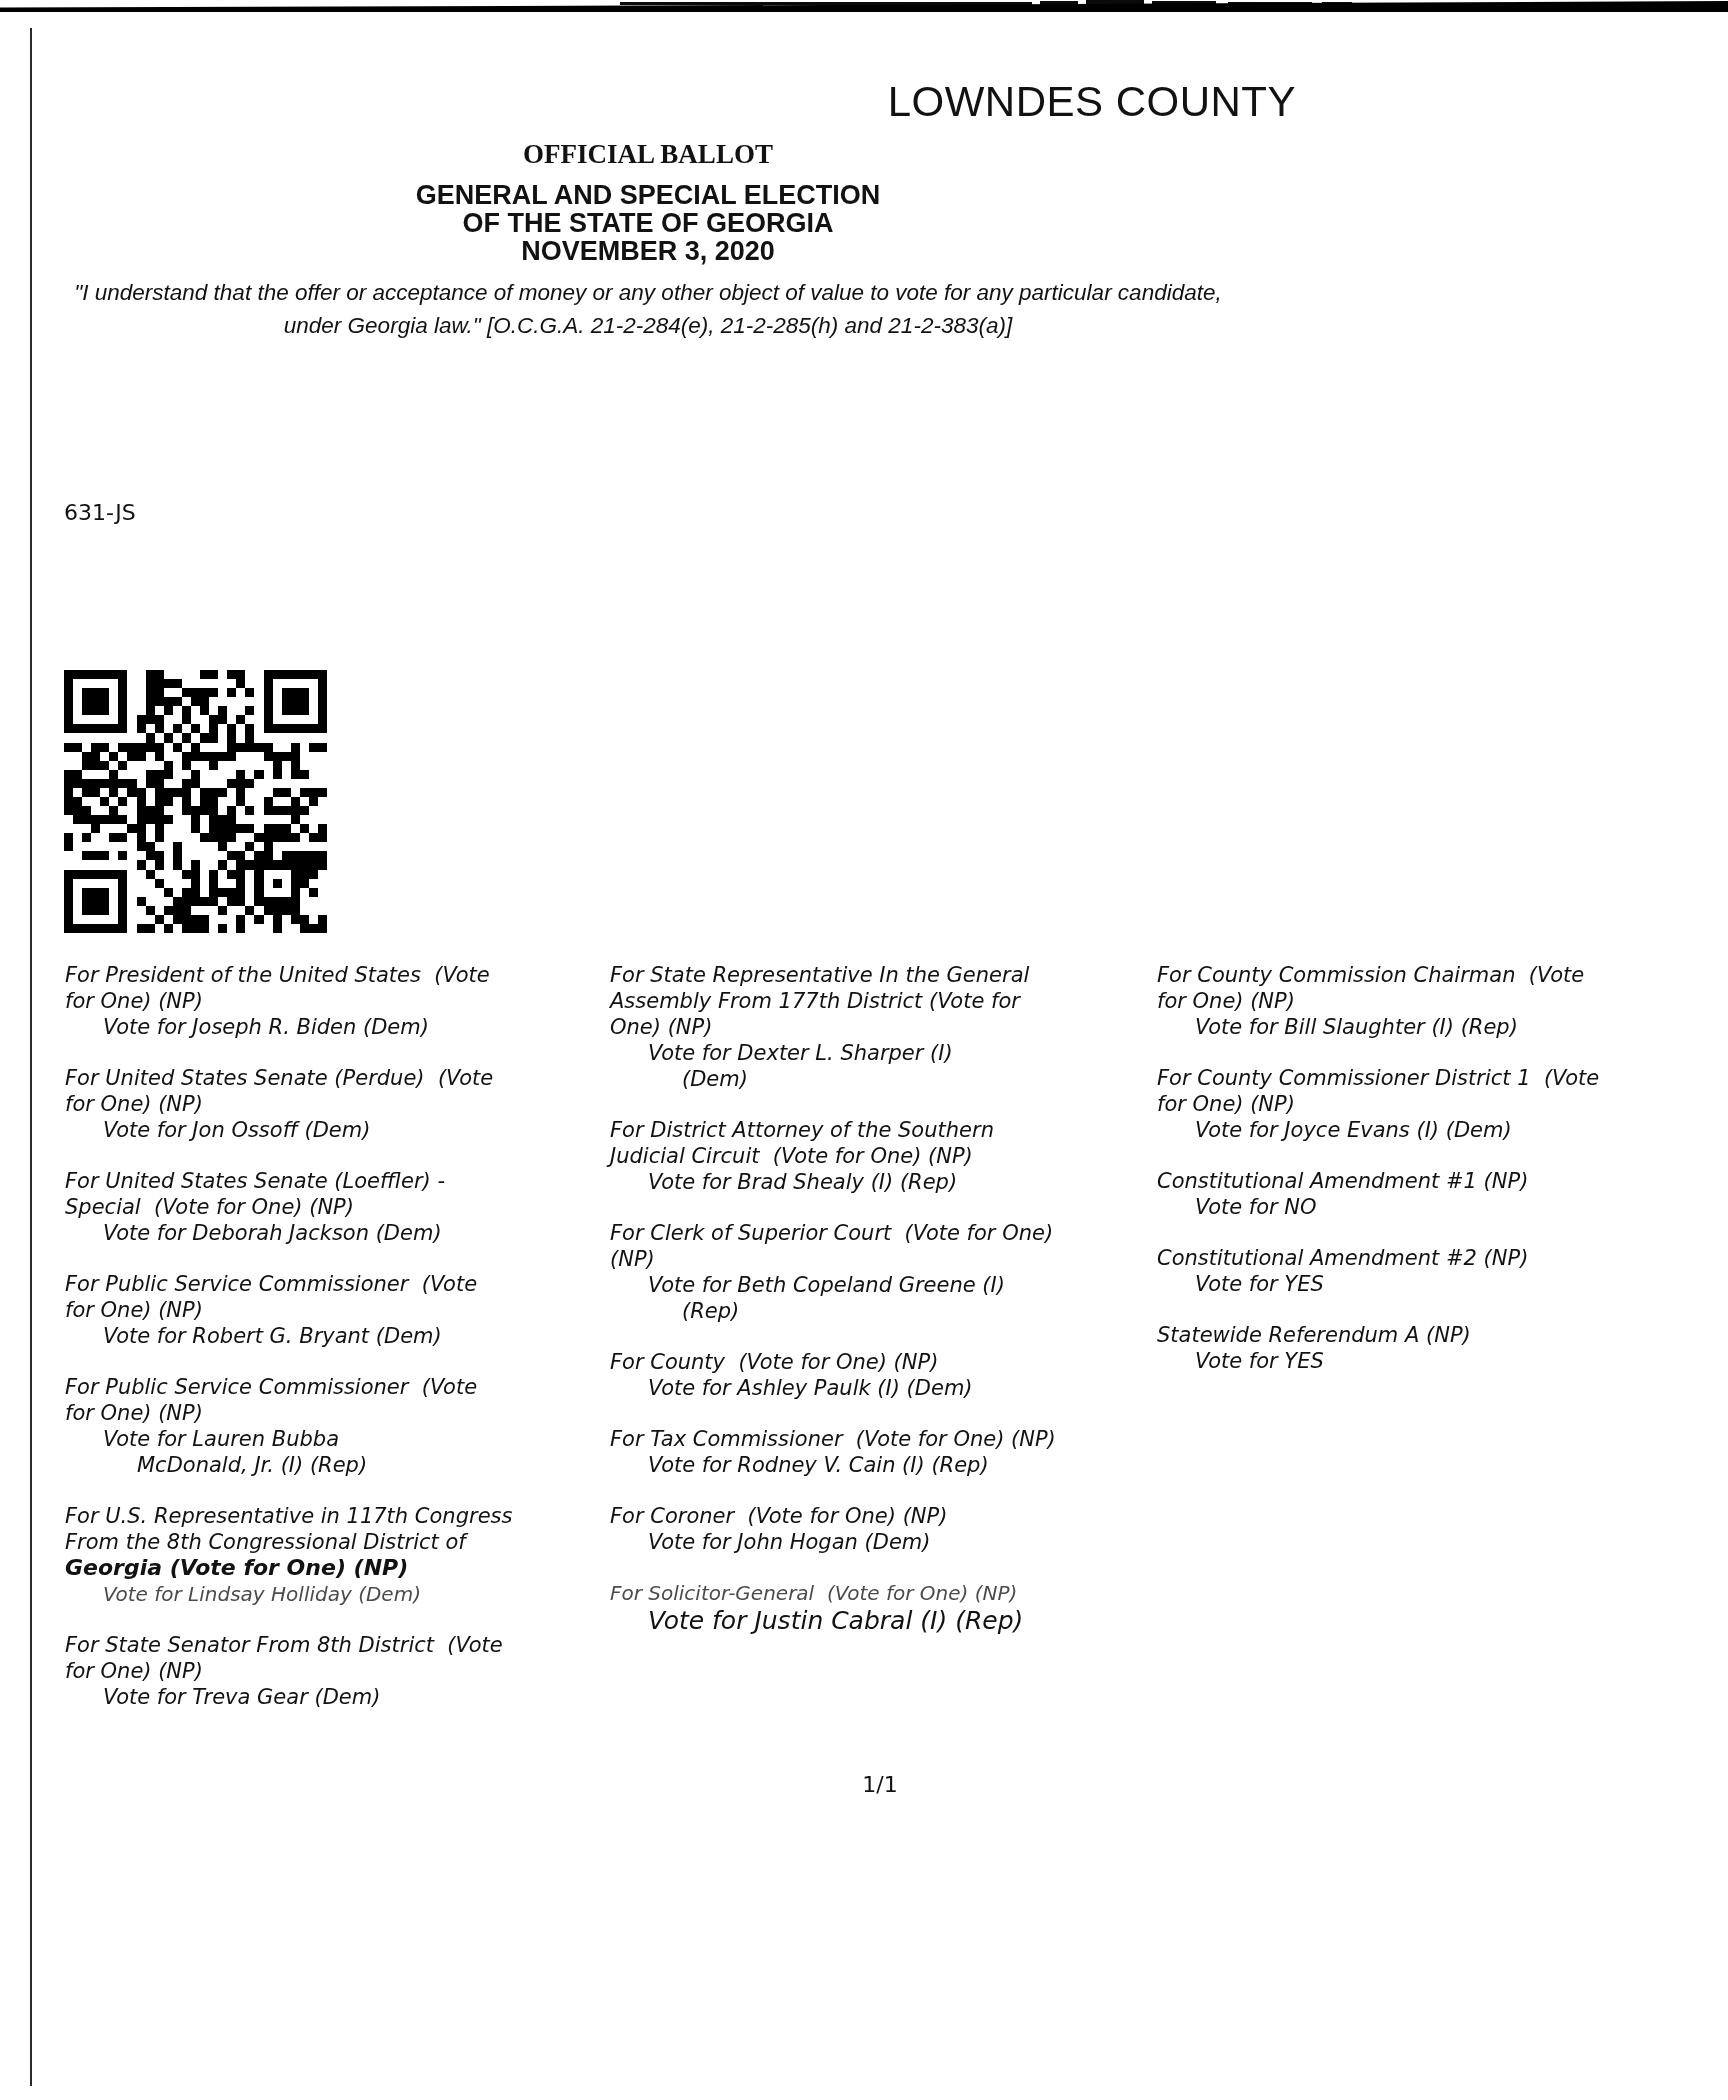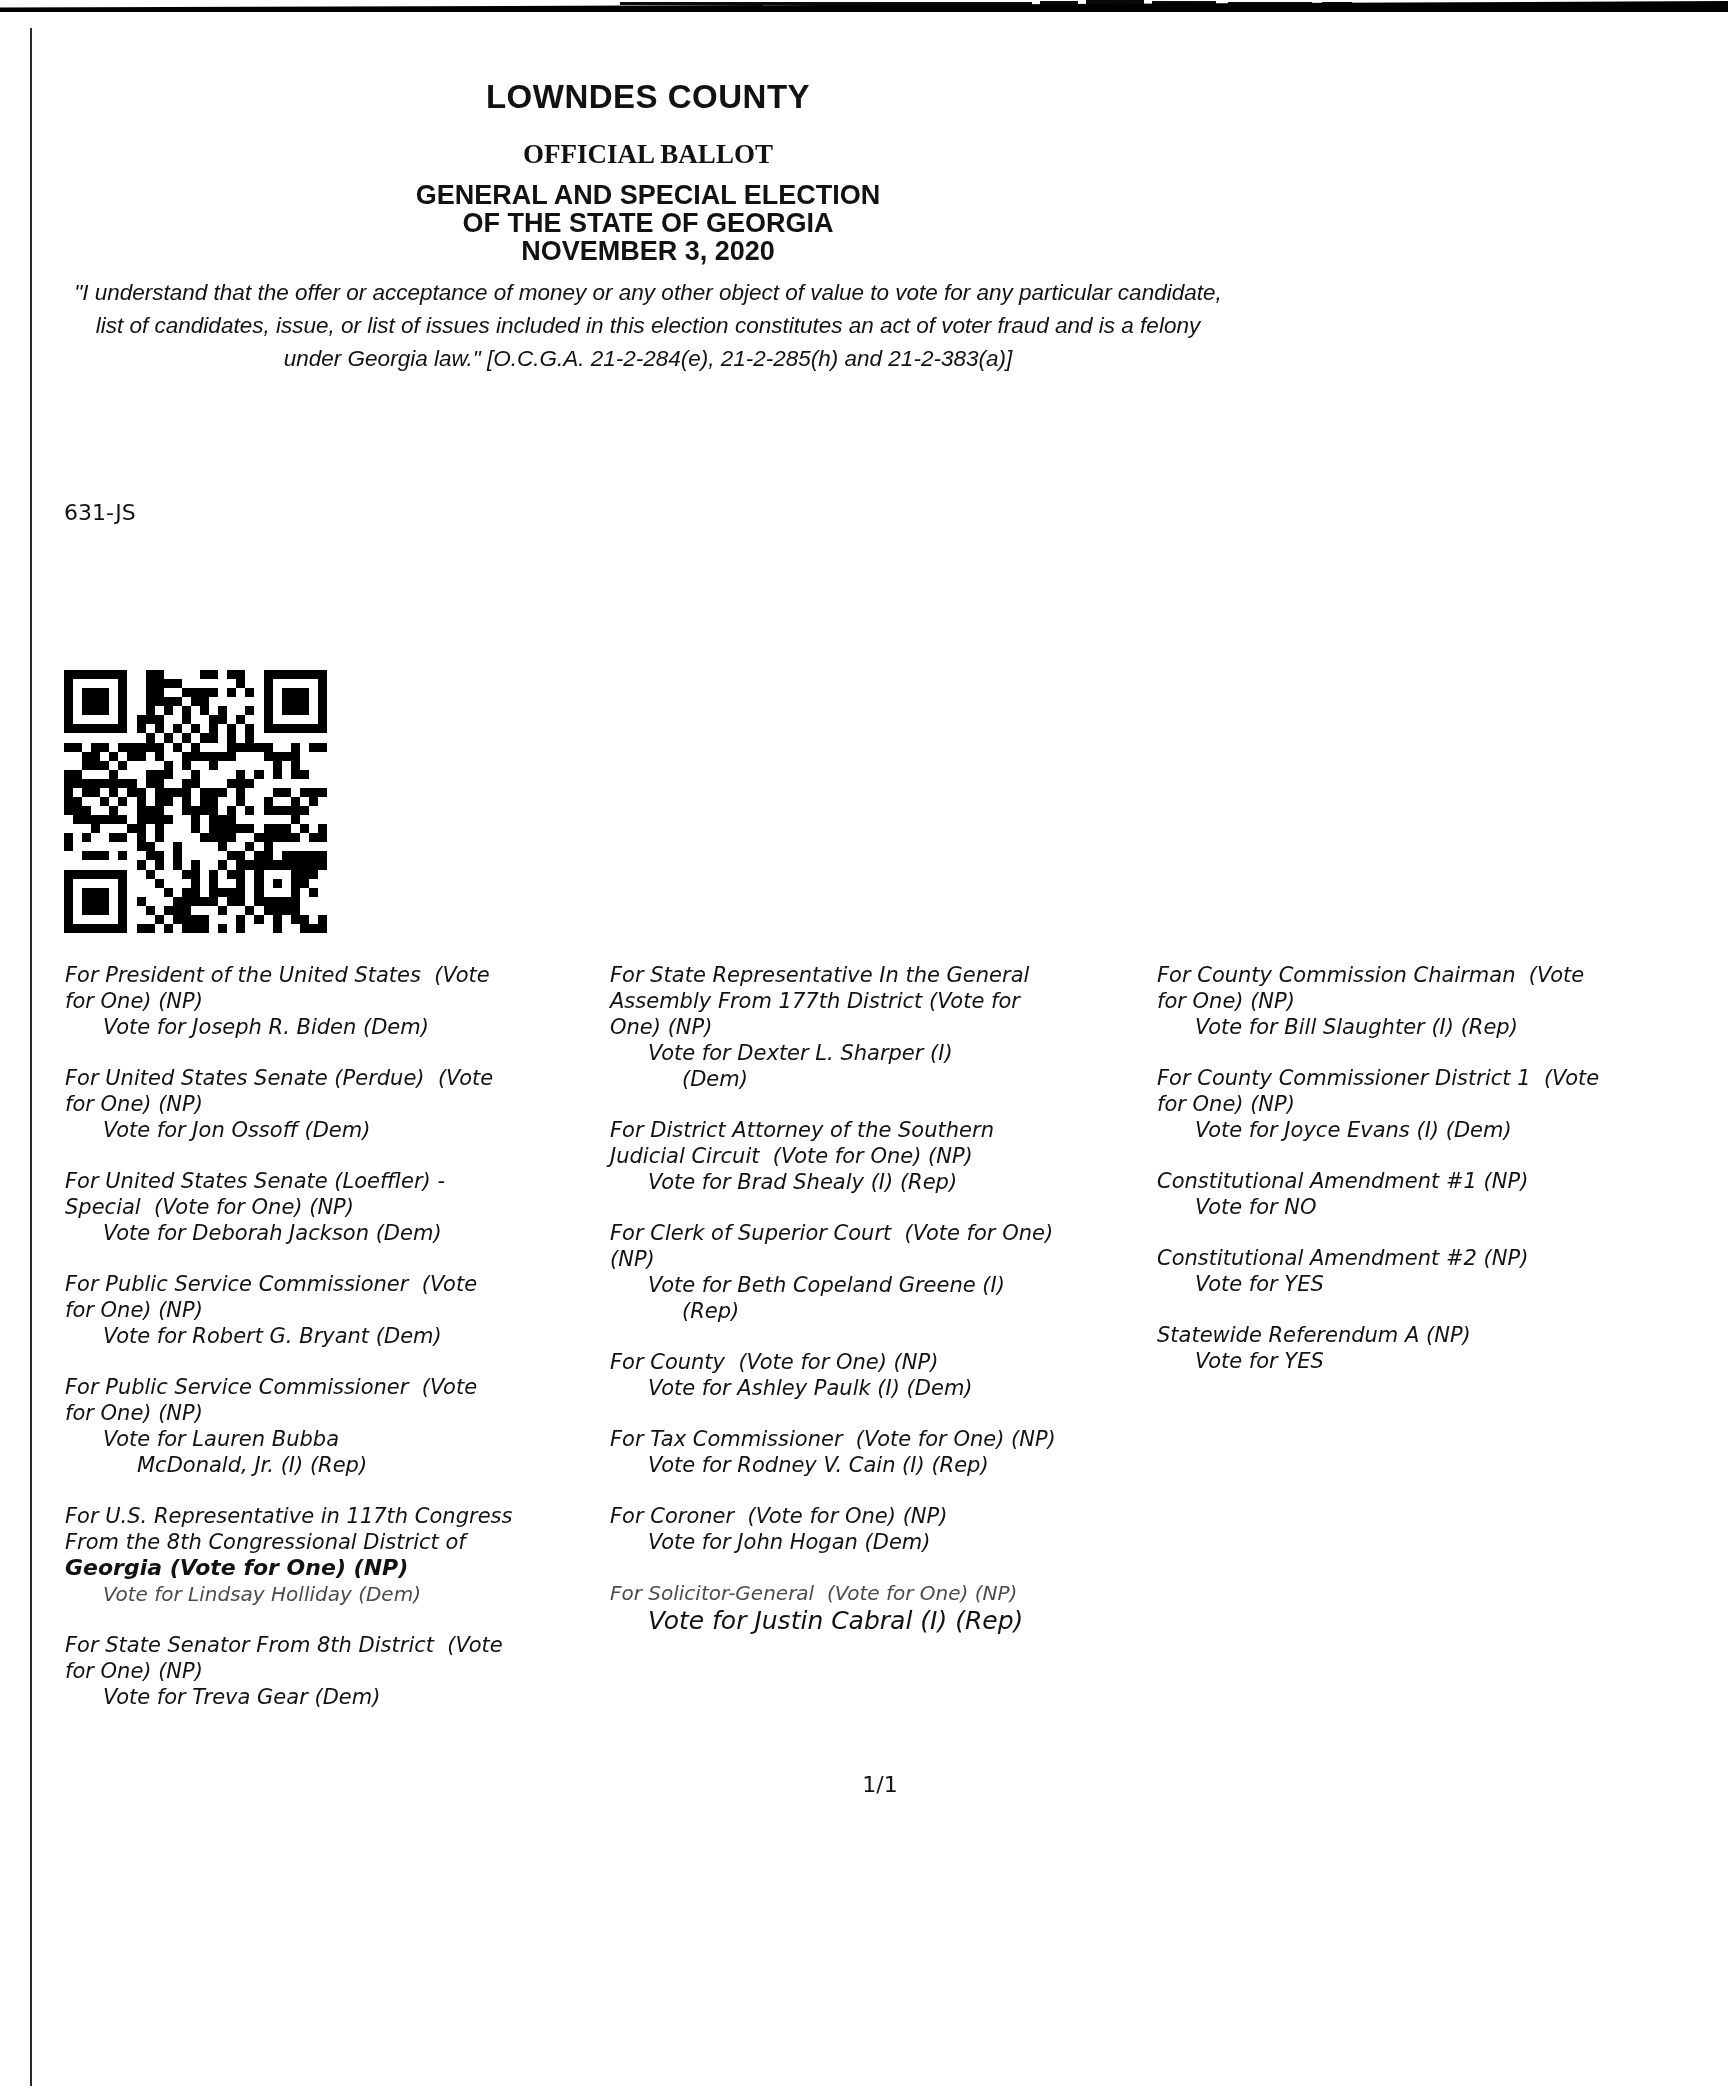--- a/index.html
+++ b/index.html
@@ -5,22 +5,22 @@
   html,body { margin:0; padding:0; background:#fff; }
   #page {
     position:relative; width:1728px; height:2100px; background:#ffffff;
     font-family:"DejaVu Sans", sans-serif; color:#121212; overflow:hidden;
   }
   
   .artifact { position:absolute; background:#0a0a0a; }
   #left-edge-line { left:30px; top:28px; width:2px; height:2058px; background:#2a2a2a; }
   #bottom-bar { left:118px; right:0; bottom:0; height:12px; background:#000;
     clip-path:polygon(0 62%, 55% 38%, 100% 8%, 100% 100%, 0 100%); }
-  #county-title { position:absolute; top:78px; width:1296px; text-align:center;
-    font-family:"Liberation Sans", sans-serif; font-weight:bold; font-size:33px; letter-spacing:.5px; }
+  #county-title { position:absolute; top:78px; width:1296px; text-align:right;
+    font-family:"Liberation Sans", sans-serif; font-weight:normal; font-size:42px; letter-spacing:.5px; }
   #ballot-title { position:absolute; top:139px; width:1296px; text-align:center;
     font-family:Liberation Serif, serif; font-weight:bold; font-size:27px; }
   #election-title { position:absolute; top:181px; width:1296px; text-align:center;
     font-family:"Liberation Sans", sans-serif; font-weight:bold; font-size:27px; line-height:28px; }
   #disclaimer { position:absolute; top:276px; width:1296px; text-align:center;
     font-family:"Liberation Sans", sans-serif; font-style:italic; font-size:22.5px; line-height:33px; }
   #disclaimer div { white-space:pre; }
   #ballot-code { position:absolute; left:64px; top:500px; font-size:22px; }
   
   #qr { position:absolute; left:64px; top:670px; width:263px; height:263px; }
@@ -56,21 +56,20 @@
 
   <div id="county-title">LOWNDES COUNTY</div>
   <div id="ballot-title">OFFICIAL BALLOT</div>
   <div id="election-title">
     <div>GENERAL AND SPECIAL ELECTION</div>
     <div>OF THE STATE OF GEORGIA</div>
     <div>NOVEMBER 3, 2020</div>
   </div>
   <div id="disclaimer">
     <div>"I understand that the offer or acceptance of money or any other object of value to vote for any particular candidate,</div>
-    <div>list of candidates, issue, or list of issues included in this election constitutes an act of voter fraud and is a felony</div>
     <div>under Georgia law." [O.C.G.A. 21-2-284(e), 21-2-285(h) and 21-2-383(a)]</div>
   </div>
   <div id="ballot-code">631-JS</div>
 
   <div id="qr"><svg xmlns="http://www.w3.org/2000/svg" width="263" height="263" viewBox="0 0 261 261" shape-rendering="crispEdges">
         <rect x="0" y="0" width="9" height="9" fill="#000"></rect>
         <rect x="9" y="0" width="9" height="9" fill="#000"></rect>
         <rect x="18" y="0" width="9" height="9" fill="#000"></rect>
         <rect x="27" y="0" width="9" height="9" fill="#000"></rect>
         <rect x="36" y="0" width="9" height="9" fill="#000"></rect>

